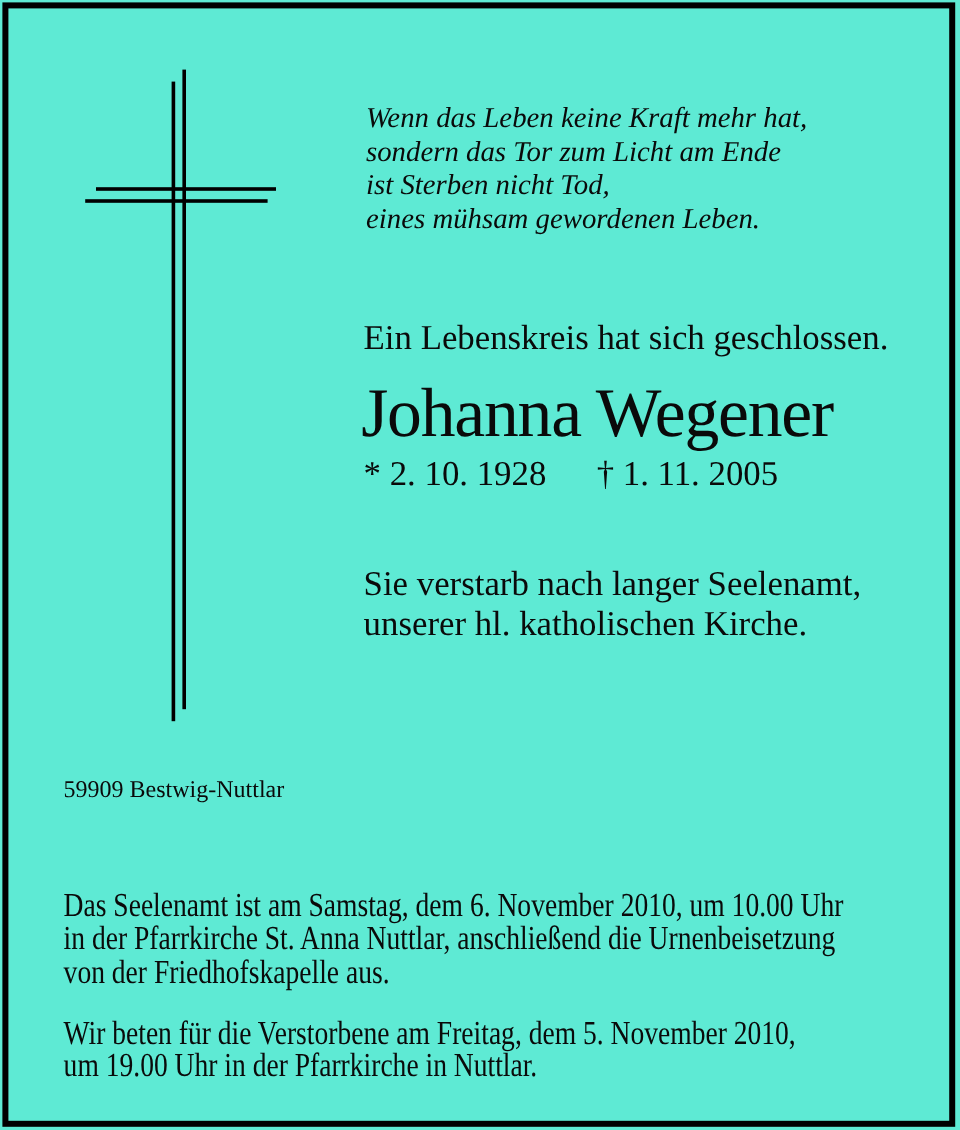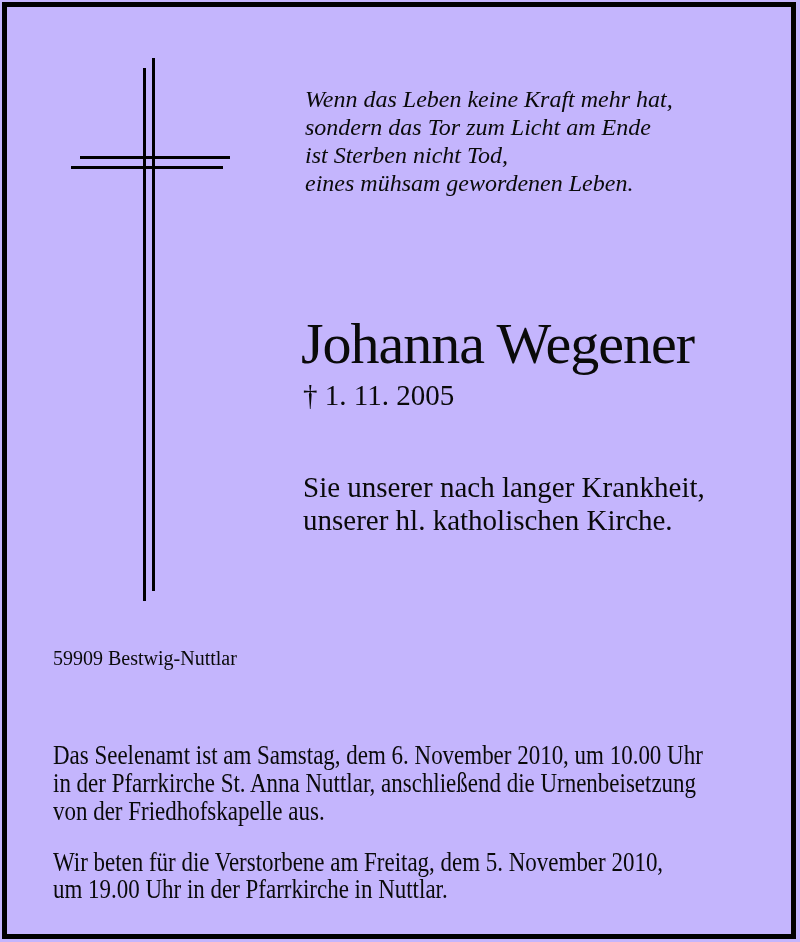--- a/index.html
+++ b/index.html
@@ -7,21 +7,21 @@
     padding: 0;
     width: 800px;
     height: 942px;
     background: #ffffff;
     overflow: hidden;
   }
   .page {
     position: relative;
     width: 800px;
     height: 942px;
-    background: #c4b5fd;
+    background: #5eead4;
     color: #0a0a0a;
     font-family: "Liberation Serif", "DejaVu Serif", serif;
     text-decoration: underline;
   }
   
   .frame {
     position: absolute;
     left: 2px; top: 2px; right: 4px; bottom: 3px;
     border: 5px solid #000000;
     box-sizing: border-box;
@@ -90,29 +90,31 @@
     <div class="cross-line cross-h2"></div>
   </div>
 
   <div class="txt verse">
     <div>Wenn das Leben keine Kraft mehr hat,</div>
     <div>sondern das Tor zum Licht am Ende</div>
     <div>ist Sterben nicht Tod,</div>
     <div>eines mühsam gewordenen Leben.</div>
   </div>
 
+  <div class="txt intro">Ein Lebenskreis hat sich geschlossen.</div>
 
   <div class="txt name">Johanna Wegener</div>
 
   <div class="txt dates">
+    <span>* 2. 10. 1928</span>
     <span>† 1. 11. 2005</span>
   </div>
 
   <div class="txt death-note">
-    <div>Sie unserer nach langer Krankheit,</div>
+    <div>Sie verstarb nach langer Seelenamt,</div>
     <div>unserer hl. katholischen Kirche.</div>
   </div>
 
   <div class="txt location">59909 Bestwig-Nuttlar</div>
 
   <div class="txt service">
     <div>Das Seelenamt ist am Samstag, dem 6. November 2010, um 10.00 Uhr</div>
     <div>in der Pfarrkirche St. Anna Nuttlar, anschließend die Urnenbeisetzung</div>
     <div>von der Friedhofskapelle aus.</div>
   </div>

